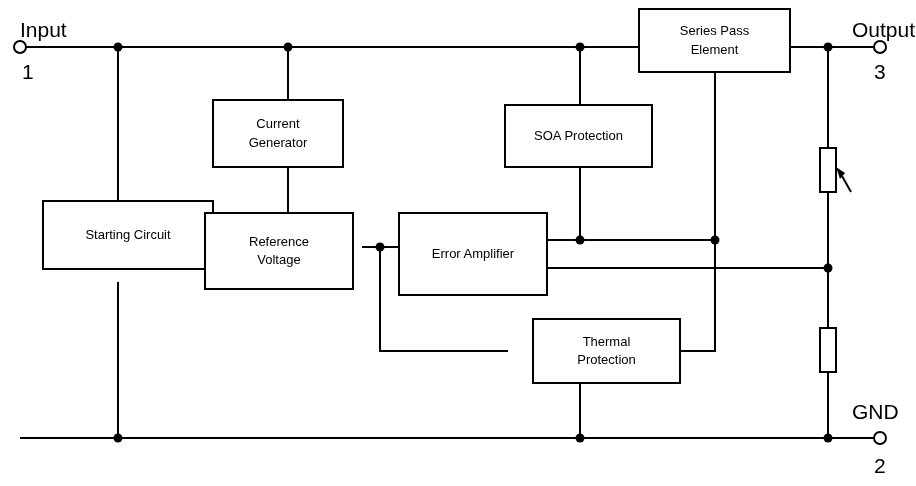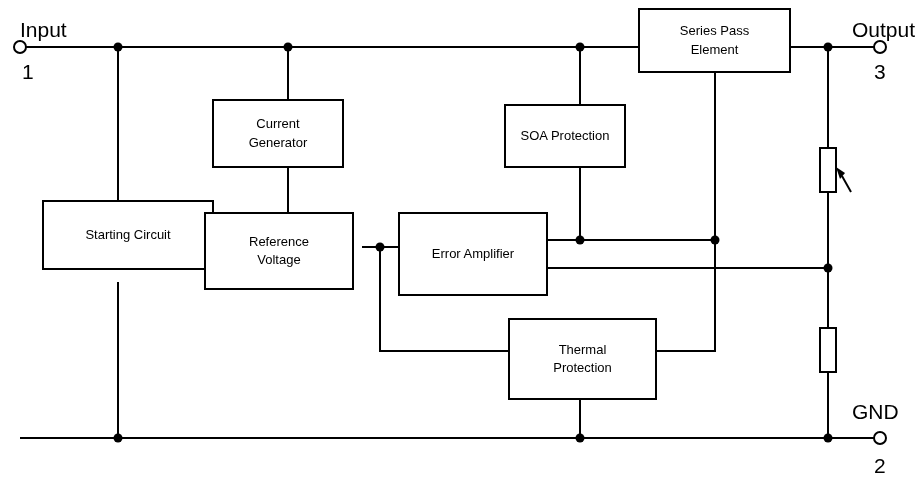--- a/index.html
+++ b/index.html
@@ -21,25 +21,25 @@
     align-items:center;
     justify-content:center;
     text-align:center;
     font-size:13px;
     line-height:1.4;
     white-space:pre-line;
     z-index:2;
   }
   #b-series  { left:638px; top:8px;   width:153px; height:65px; }
   #b-current { left:212px; top:99px;  width:132px; height:69px; }
-  #b-soa     { left:504px; top:104px; width:122px; height:64px; }
+  #b-soa     { left:504px; top:104px; width:149px; height:64px; }
   #b-start   { left:42px;  top:200px; width:172px; height:70px; }
   #b-ref     { left:204px; top:212px; width:150px; height:78px; }
   #b-error   { left:398px; top:212px; width:150px; height:84px; }
-  #b-thermal { left:508px; top:318px; width:149px; height:82px; }
+  #b-thermal { left:532px; top:318px; width:149px; height:66px; }
 
   .term-label {
     position:absolute;
     font-size:21px;
     z-index:2;
   }
   #t-input-label  { left:20px;  top:18px; }
   #t-input-pin    { left:22px;  top:60px; }
   #t-output-label { left:852px; top:18px; }
   #t-output-pin   { left:874px; top:60px; }

